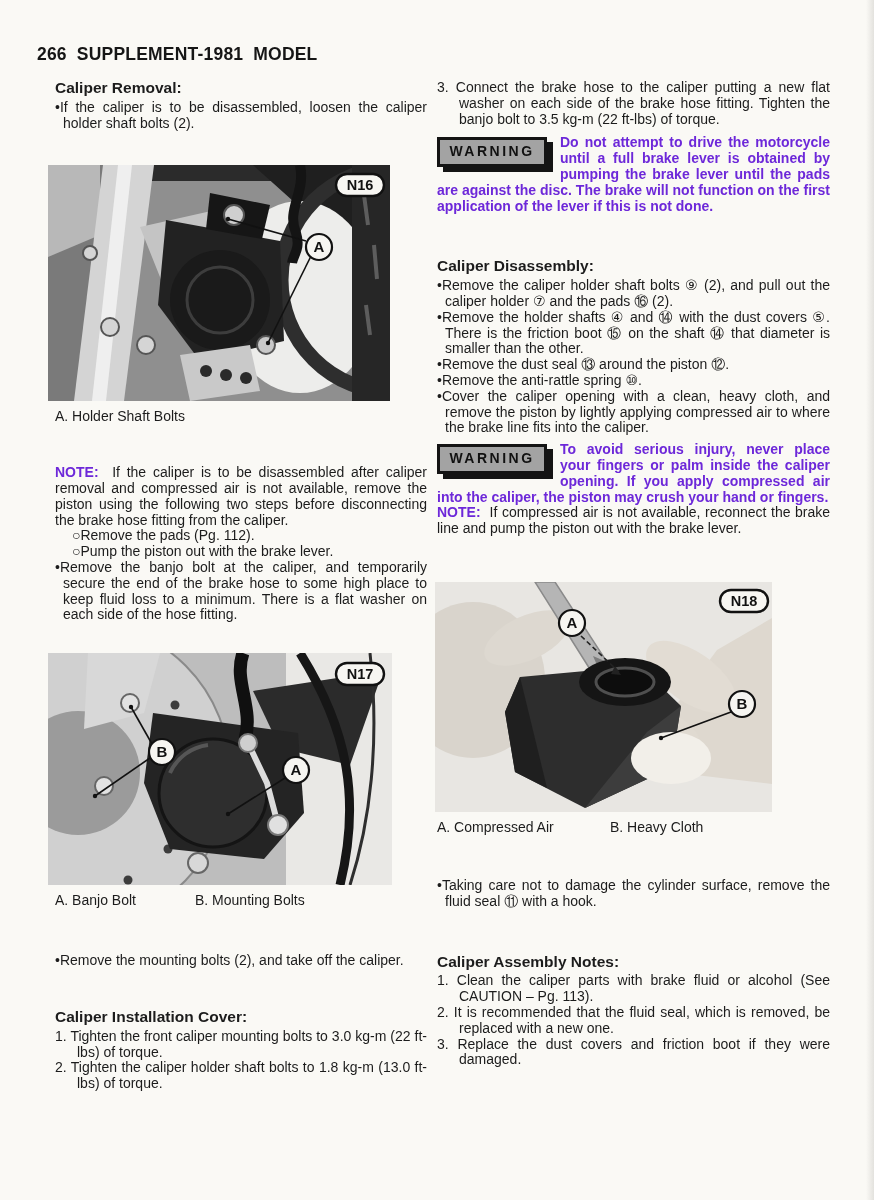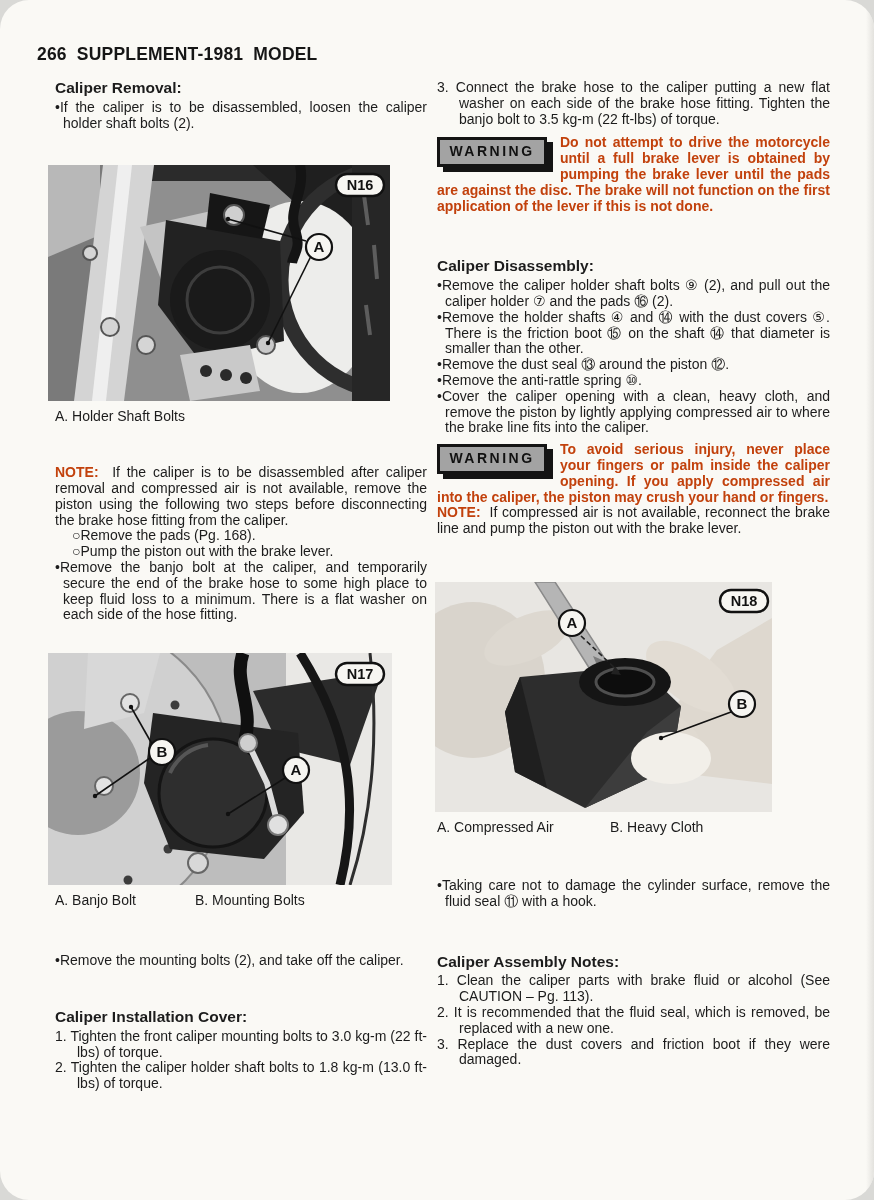--- a/index.html
+++ b/index.html
@@ -1,30 +1,30 @@
 <!DOCTYPE html>
 <html><head>
 <meta charset="utf-8">
 <style>
   html,body{margin:0;padding:0;background:#d9d9d6;}
   .page{position:relative;width:874px;height:1200px;background:#faf9f5;overflow:hidden;
-        font-family:"Liberation Sans","DejaVu Sans",sans-serif;color:#1c1c1c;border-radius:29px;}
+        font-family:"Liberation Sans","DejaVu Sans",sans-serif;color:#1c1c1c;}
   .page::after{content:"";position:absolute;right:0;top:0;width:8px;height:100%;
         background:linear-gradient(to left,#e3e2de,rgba(250,249,245,0));}
   .hdr{position:absolute;left:37px;top:44px;font-size:17.5px;font-weight:bold;color:#161616;
        word-spacing:5px;letter-spacing:.2px;}
   .col{position:absolute;top:80px;font-size:14px;line-height:15.8px;text-align:justify;}
   .col-l{left:55px;width:372px;}
   .col-r{left:437px;width:393px;}
   p{margin:0;}
   .sec-h{font-size:15.5px;font-weight:bold;margin:0 0 4px 0;text-align:left;}
   .hang{padding-left:8px;text-indent:-8px;}
   .subhang{padding-left:28px;text-indent:-11px;}
   .numitem{padding-left:22px;text-indent:-22px;}
-  .bold{font-weight:bold;color:#c2410c;}
+  .bold{font-weight:bold;color:#6d28d9;}
   .warnblock{margin-top:8px;}
   .warnblock::after{content:"";display:block;clear:both;}
   .warnbox{float:left;width:104px;height:24px;border:3px solid #141414;background:#a3a3a3;
            box-shadow:6px 5px 0 #141414;display:flex;align-items:center;justify-content:center;
            font-weight:bold;font-size:14px;letter-spacing:2.5px;margin:2px 13px 8px 0;color:#111;}
   .fig{display:block;}
   .fig-l{margin-left:-7px;}
   .fig-r{margin-left:-2px;}
   .figcap{font-weight:normal;font-size:14px;margin-top:8px;text-align:left;}
   .caprow{position:relative;height:18px;}
@@ -83,21 +83,21 @@
         <text x="271" y="87" font-size="15" font-weight="bold" text-anchor="middle" fill="#111">A</text>
       </g>
       <g>
         <rect x="288" y="9" width="48" height="22" rx="11" fill="#f7f6f2" stroke="#111" stroke-width="2.4"></rect>
         <text x="312" y="25" font-size="14.5" font-weight="bold" text-anchor="middle" fill="#111">N16</text>
       </g>
     </svg>
     <p class="figcap">A. Holder Shaft Bolts</p>
 
     <p class="mt40"><span class="bold">NOTE:</span>&nbsp; <span>If the caliper is to be disassembled after caliper removal and compressed air is not available, remove the piston using the following two steps before disconnecting the brake hose fitting from the caliper.</span></p>
-    <p class="subhang"><span>○</span><span>Remove the pads (Pg. 168).</span></p>
+    <p class="subhang"><span>○</span><span>Remove the pads (Pg. 112).</span></p>
     <p class="subhang"><span>○</span><span>Pump the piston out with the brake lever.</span></p>
     <p class="hang"><span>•</span><span>Remove the banjo bolt at the caliper, and temporarily secure the end of the brake hose to some high place to keep fluid loss to a minimum. There is a flat washer on each side of the hose fitting.</span></p>
 
     <svg class="fig fig-l mt30" width="344" height="232" viewBox="0 0 344 232">
       <rect width="344" height="232" fill="#bdbdbd"></rect>
       <rect x="238" y="0" width="106" height="232" fill="#e9e8e5"></rect>
       <circle cx="30" cy="120" r="152" fill="#d0d0d0" stroke="#8a8a8a" stroke-width="2"></circle>
       <circle cx="30" cy="120" r="62" fill="#9b9b9b"></circle>
       <circle cx="89" cy="18" r="4.5" fill="#3c3c3c"></circle>
         <circle cx="127" cy="52" r="4.5" fill="#3c3c3c"></circle>

